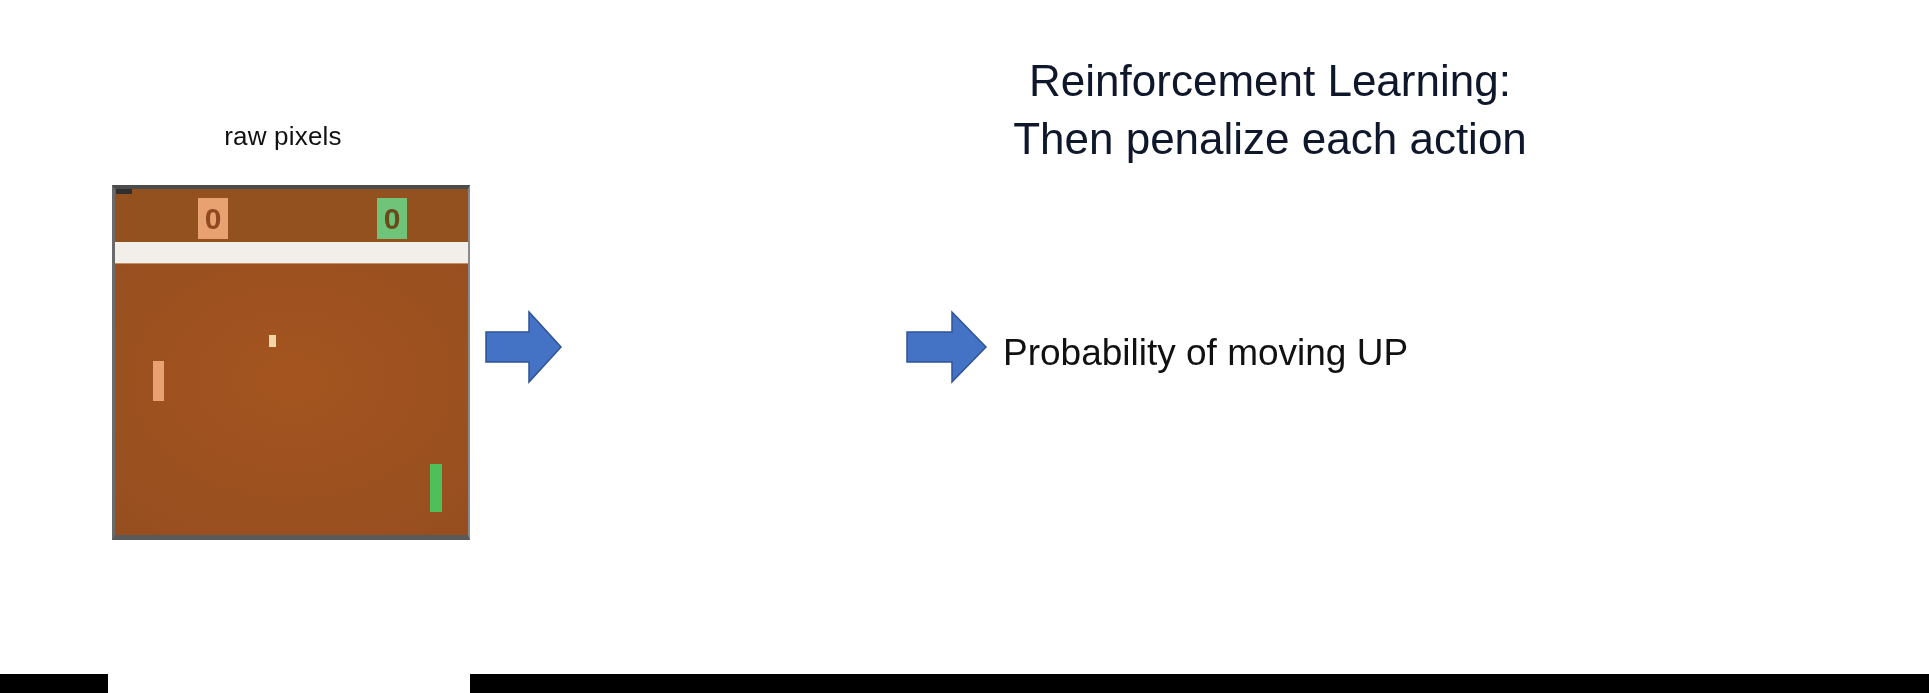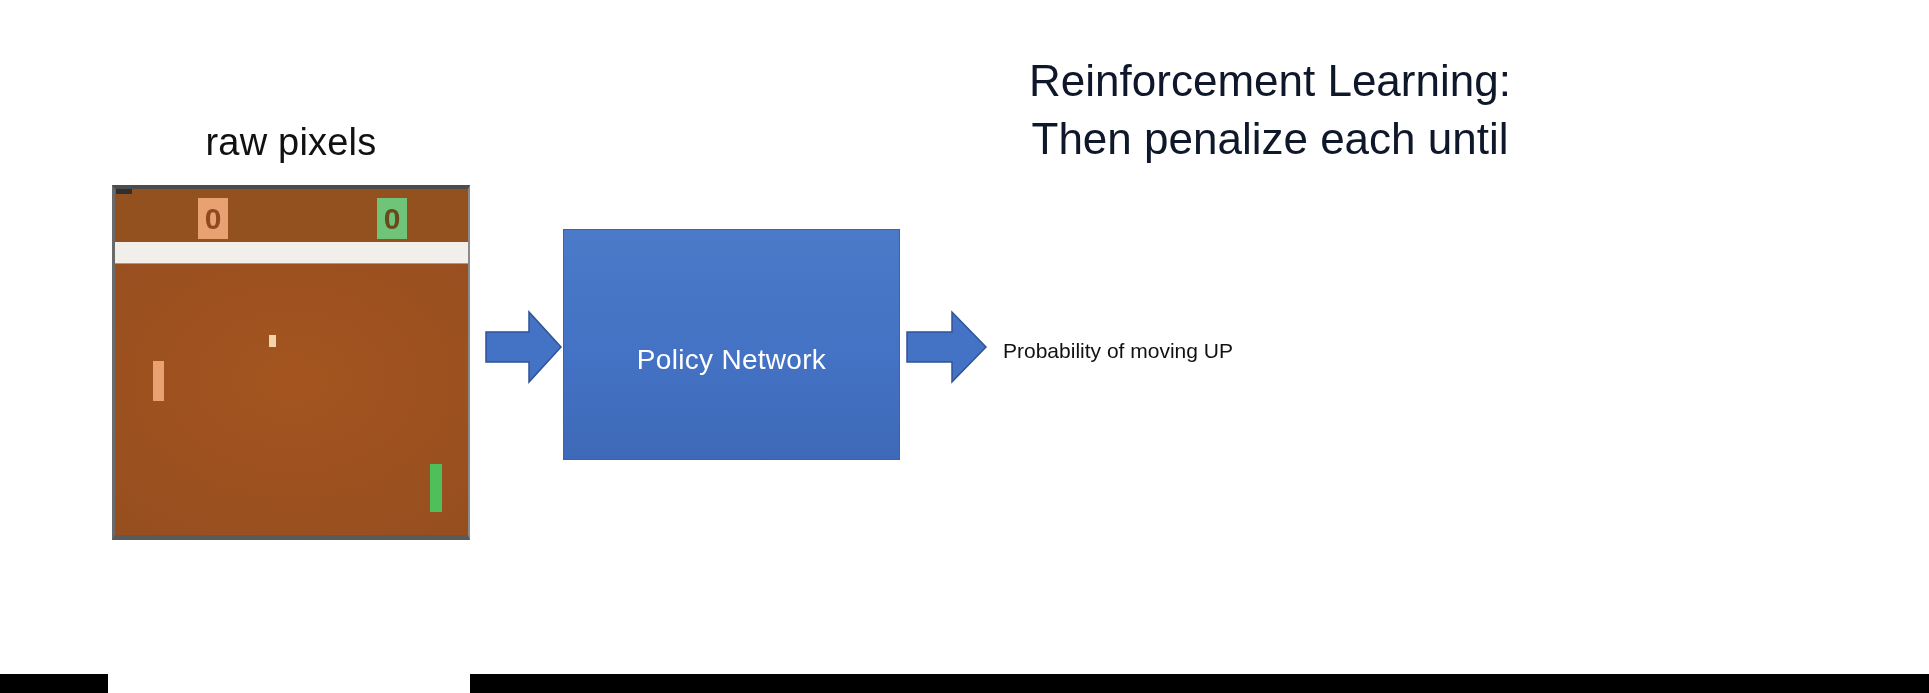--- a/index.html
+++ b/index.html
@@ -9,23 +9,23 @@
     background:#ffffff;
     font-family:"Liberation Sans", sans-serif;
     overflow:hidden;
     position:relative;
   }
   .slide{position:absolute;left:0;top:0;width:1929px;height:693px;background:#fff;}
 
   
   .raw-label{
     position:absolute;
-    left:112px; top:121px; width:358px;
+    left:104px; top:121px; width:358px;
     text-align:center;
-    font-size:38px;
+    font-size:26px;
     color:#111;
     font-family:"Liberation Sans", sans-serif;
     letter-spacing:0.2px;
   }
 
   
   .pong-frame{
     position:absolute;
     left:112px; top:185px;
     width:358px; height:355px;
@@ -86,22 +86,22 @@
     color:#ffffff;
     font-size:28px;
     font-family:"Liberation Sans", sans-serif;
     letter-spacing:0.3px;
     margin-top:30px;
   }
 
   
   .output-text{
     position:absolute;
-    left:1003px; top:339px;
-    font-size:21px;
+    left:1003px; top:332px;
+    font-size:37px;
     color:#111;
     font-family:"Liberation Sans", sans-serif;
     white-space:nowrap;
   }
 
   
   .headline{
     position:absolute;
     left:620px; top:52px;
     width:1300px;
@@ -135,31 +135,28 @@
     <div class="divider"></div>
     <div class="paddle paddle-left"></div>
     <div class="paddle paddle-right"></div>
     <div class="ball"></div>
   </div>
 
   <svg class="arrow-svg" style="left:485px; top:310px;" width="78" height="74">
     <polygon points="1,22 44,22 44,2 76,37 44,72 44,52 1,52" fill="#4472c4" stroke="#2e5396" stroke-width="1.5"></polygon>
   </svg>
 
-  <div class="policy-box">
-    <span class="policy-label">Policy Network</span>
-  </div>
 
   <svg class="arrow-svg" style="left:906px; top:310px;" width="82" height="74">
     <polygon points="1,22 46,22 46,2 80,37 46,72 46,52 1,52" fill="#4472c4" stroke="#2e5396" stroke-width="1.5"></polygon>
   </svg>
 
   <div class="output-text">Probability of moving UP</div>
 
   <div class="headline">
     <div>Reinforcement Learning:</div>
-    <div>Then penalize each until</div>
+    <div>Then penalize each action</div>
   </div>
 
   <div class="bar bar-left"></div>
   <div class="bar bar-right"></div>
 
 </div>
 
 </body></html>

